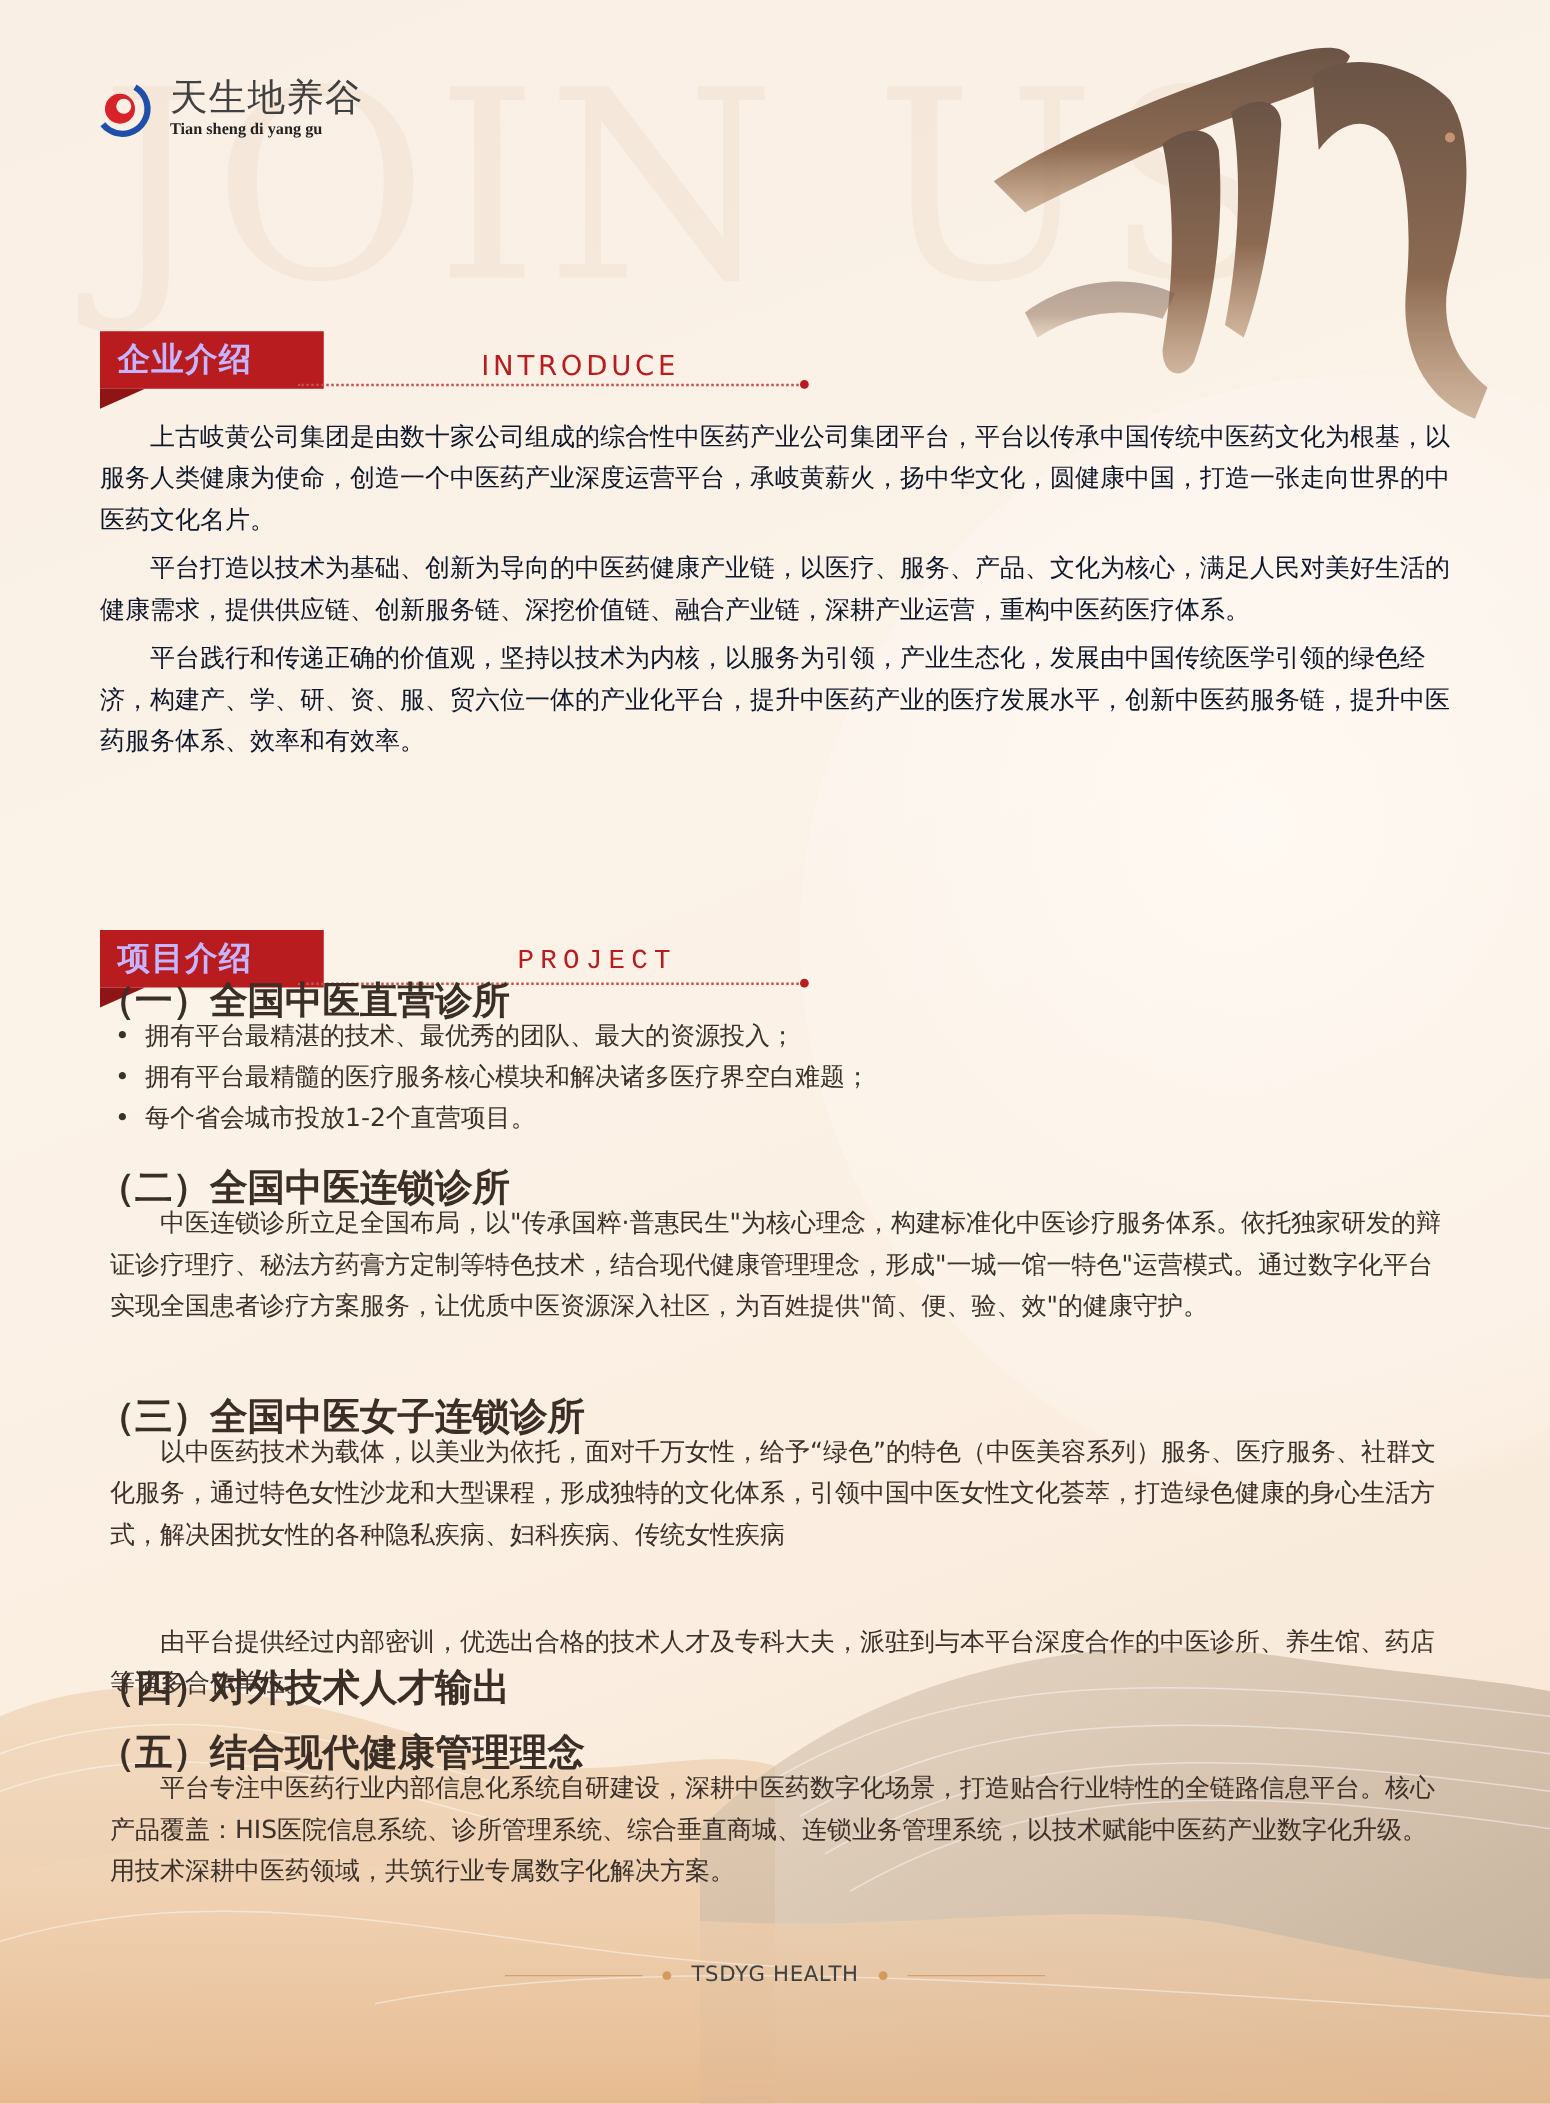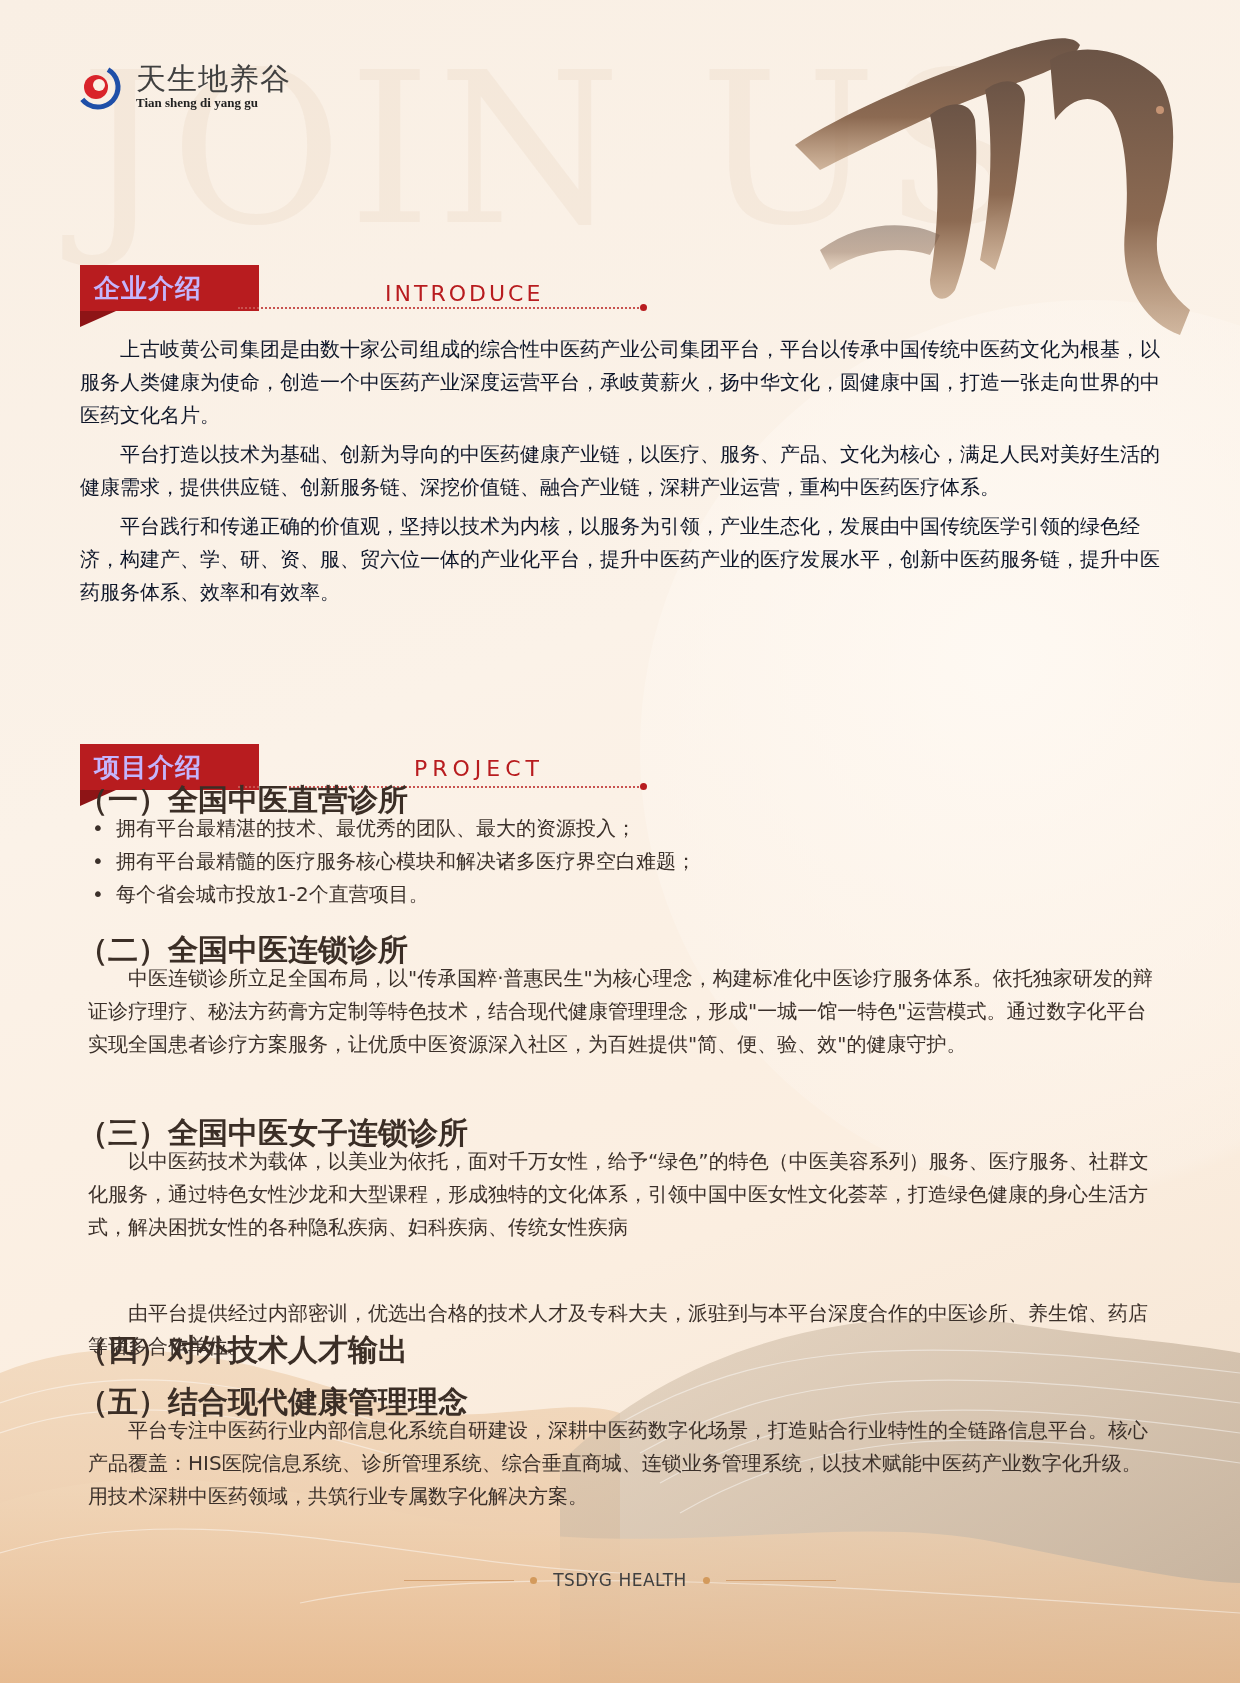--- a/index.html
+++ b/index.html
@@ -140,21 +140,21 @@
 
 <div class="intro" style="top:333px;">
   <p>上古岐黄公司集团是由数十家公司组成的综合性中医药产业公司集团平台，平台以传承中国传统中医药文化为根基，以服务人类健康为使命，创造一个中医药产业深度运营平台，承岐黄薪火，扬中华文化，圆健康中国，打造一张走向世界的中医药文化名片。</p>
   <p>平台打造以技术为基础、创新为导向的中医药健康产业链，以医疗、服务、产品、文化为核心，满足人民对美好生活的健康需求，提供供应链、创新服务链、深挖价值链、融合产业链，深耕产业运营，重构中医药医疗体系。</p>
   <p>平台践行和传递正确的价值观，坚持以技术为内核，以服务为引领，产业生态化，发展由中国传统医学引领的绿色经济，构建产、学、研、资、服、贸六位一体的产业化平台，提升中医药产业的医疗发展水平，创新中医药服务链，提升中医药服务体系、效率和有效率。</p>
 </div>
 
 <div class="sec-head" style="top:728px;margin-top:16px;">
   <div class="sec-flag">项目介绍</div>
   <div class="sec-flag-tail"></div>
-  <div class="sec-en" style="left:334px; top:12px; letter-spacing:5px;">PROJECT</div>
+  <div class="sec-en" style="left:334px; top:12px; letter-spacing:5px;font-family:Liberation Mono, monospace;">PROJECT</div>
   <div class="sec-line" style="top:42px; width:408px;"></div>
   <div class="sec-dot" style="left:560px; top:39px;"></div>
 </div>
 
 <div class="proj-title" style="top:780px;">（一）全国中医直营诊所</div>
 <ul class="bullets" style="top:812px;">
   <li>拥有平台最精湛的技术、最优秀的团队、最大的资源投入；</li>
   <li>拥有平台最精髓的医疗服务核心模块和解决诸多医疗界空白难题；</li>
   <li>每个省会城市投放1-2个直营项目。</li>
 </ul>

